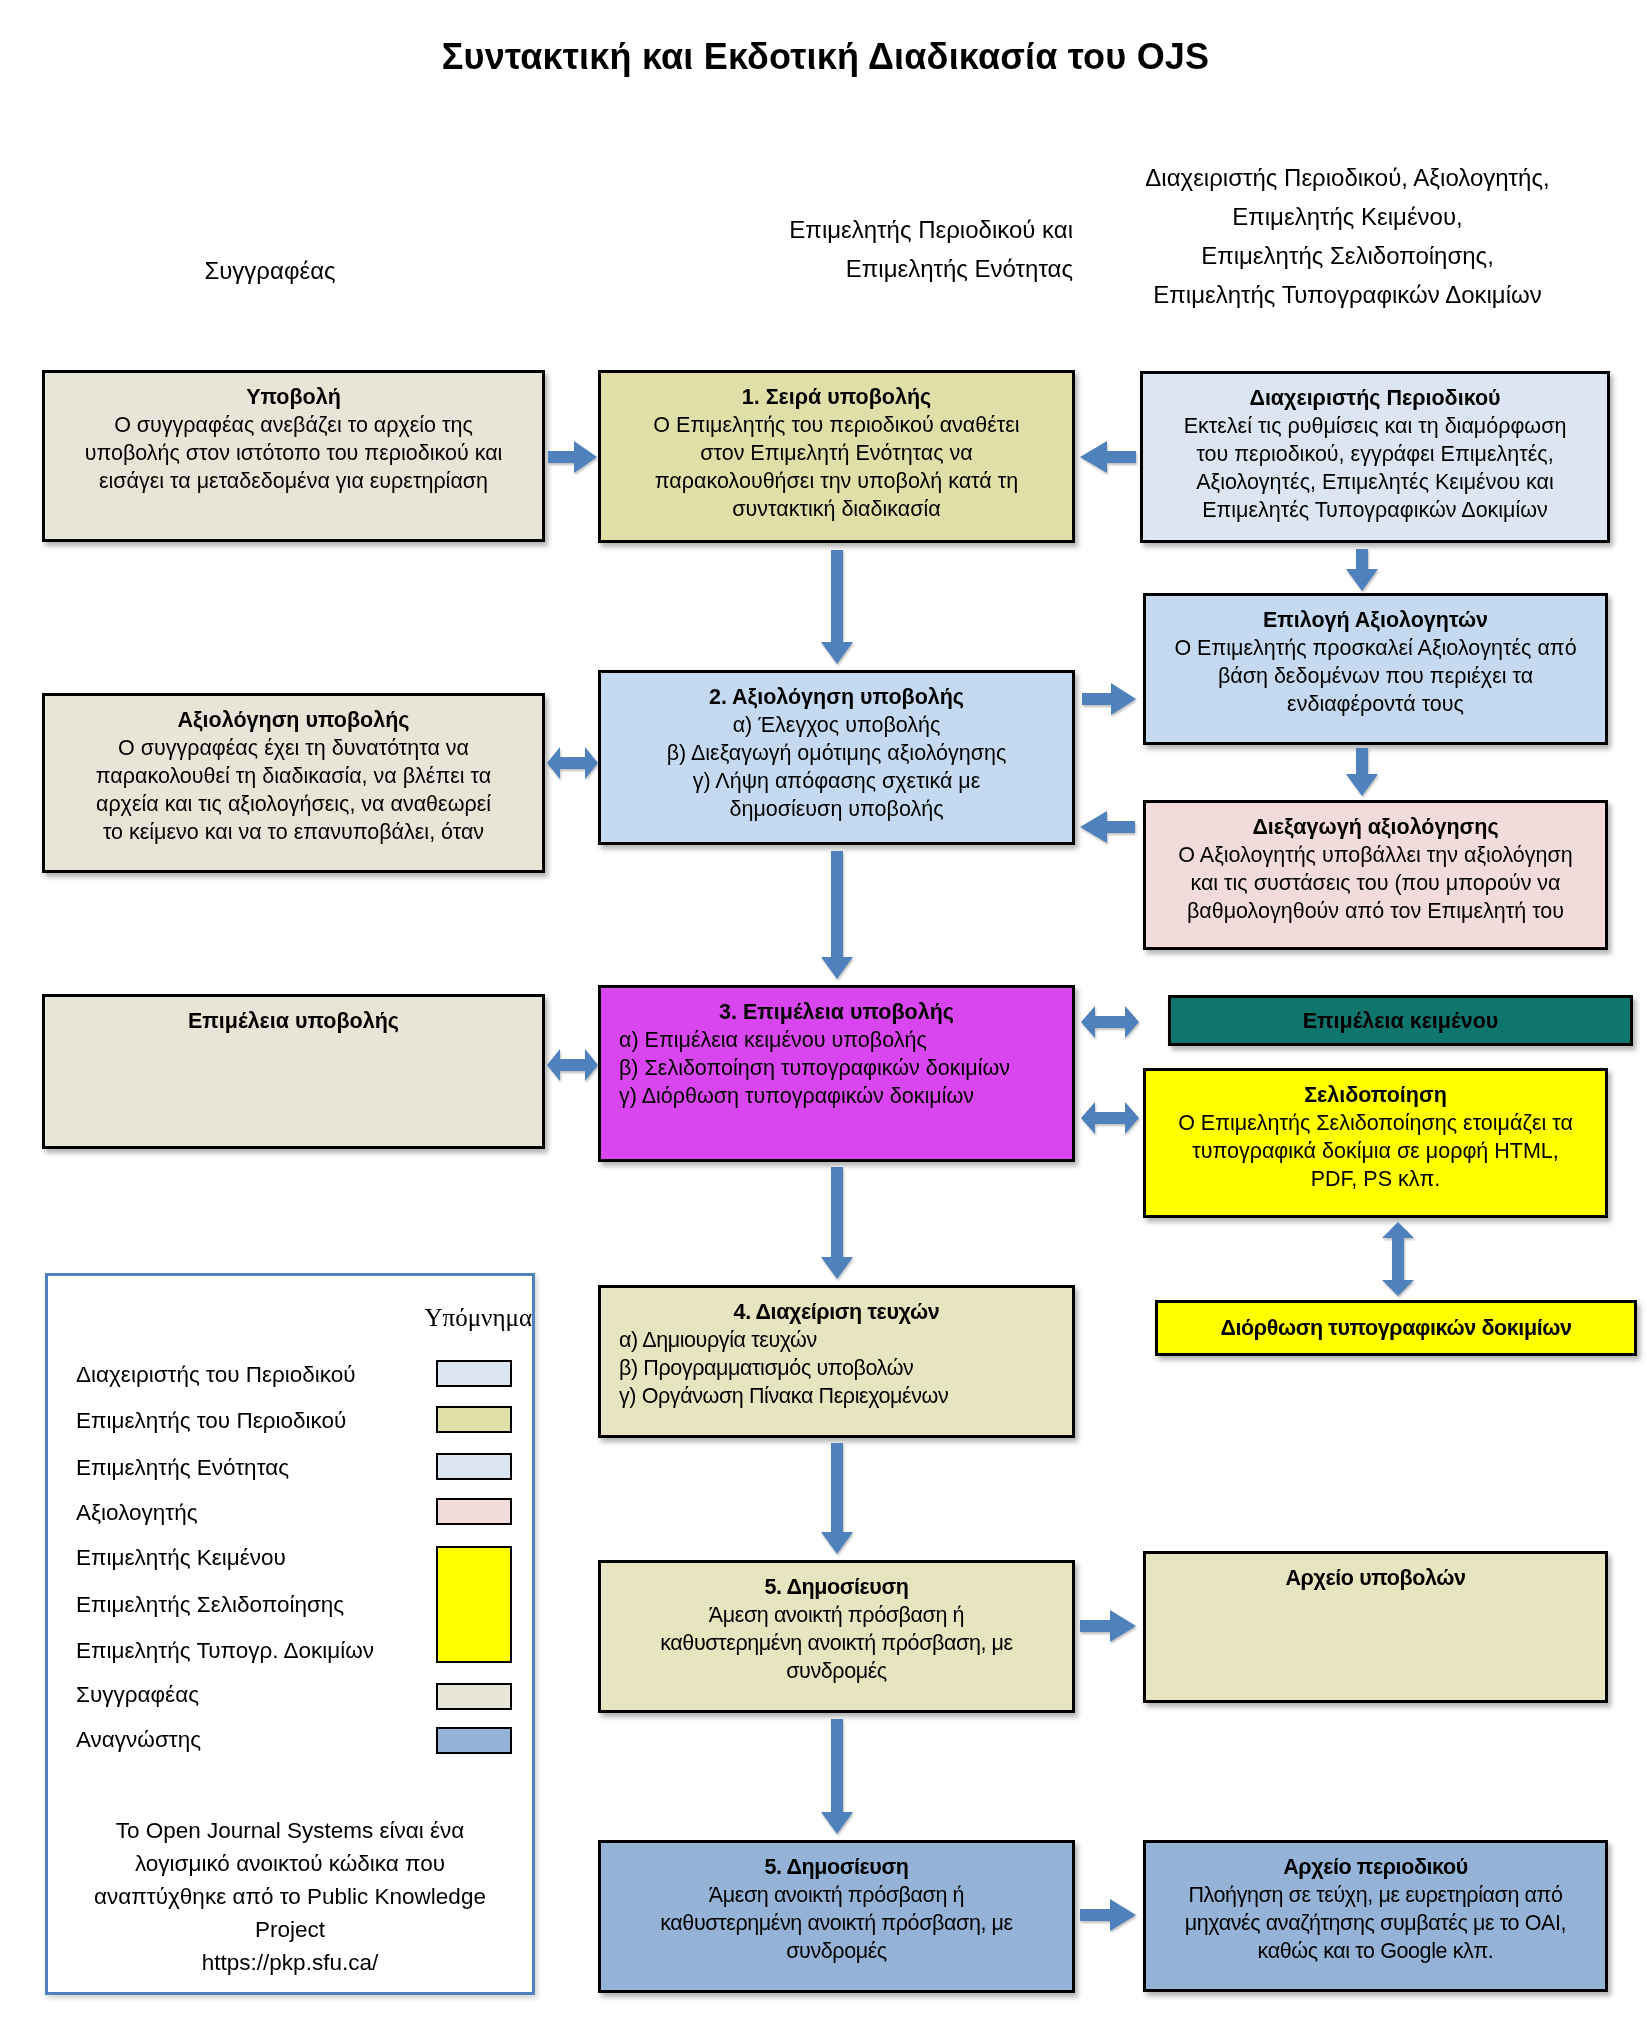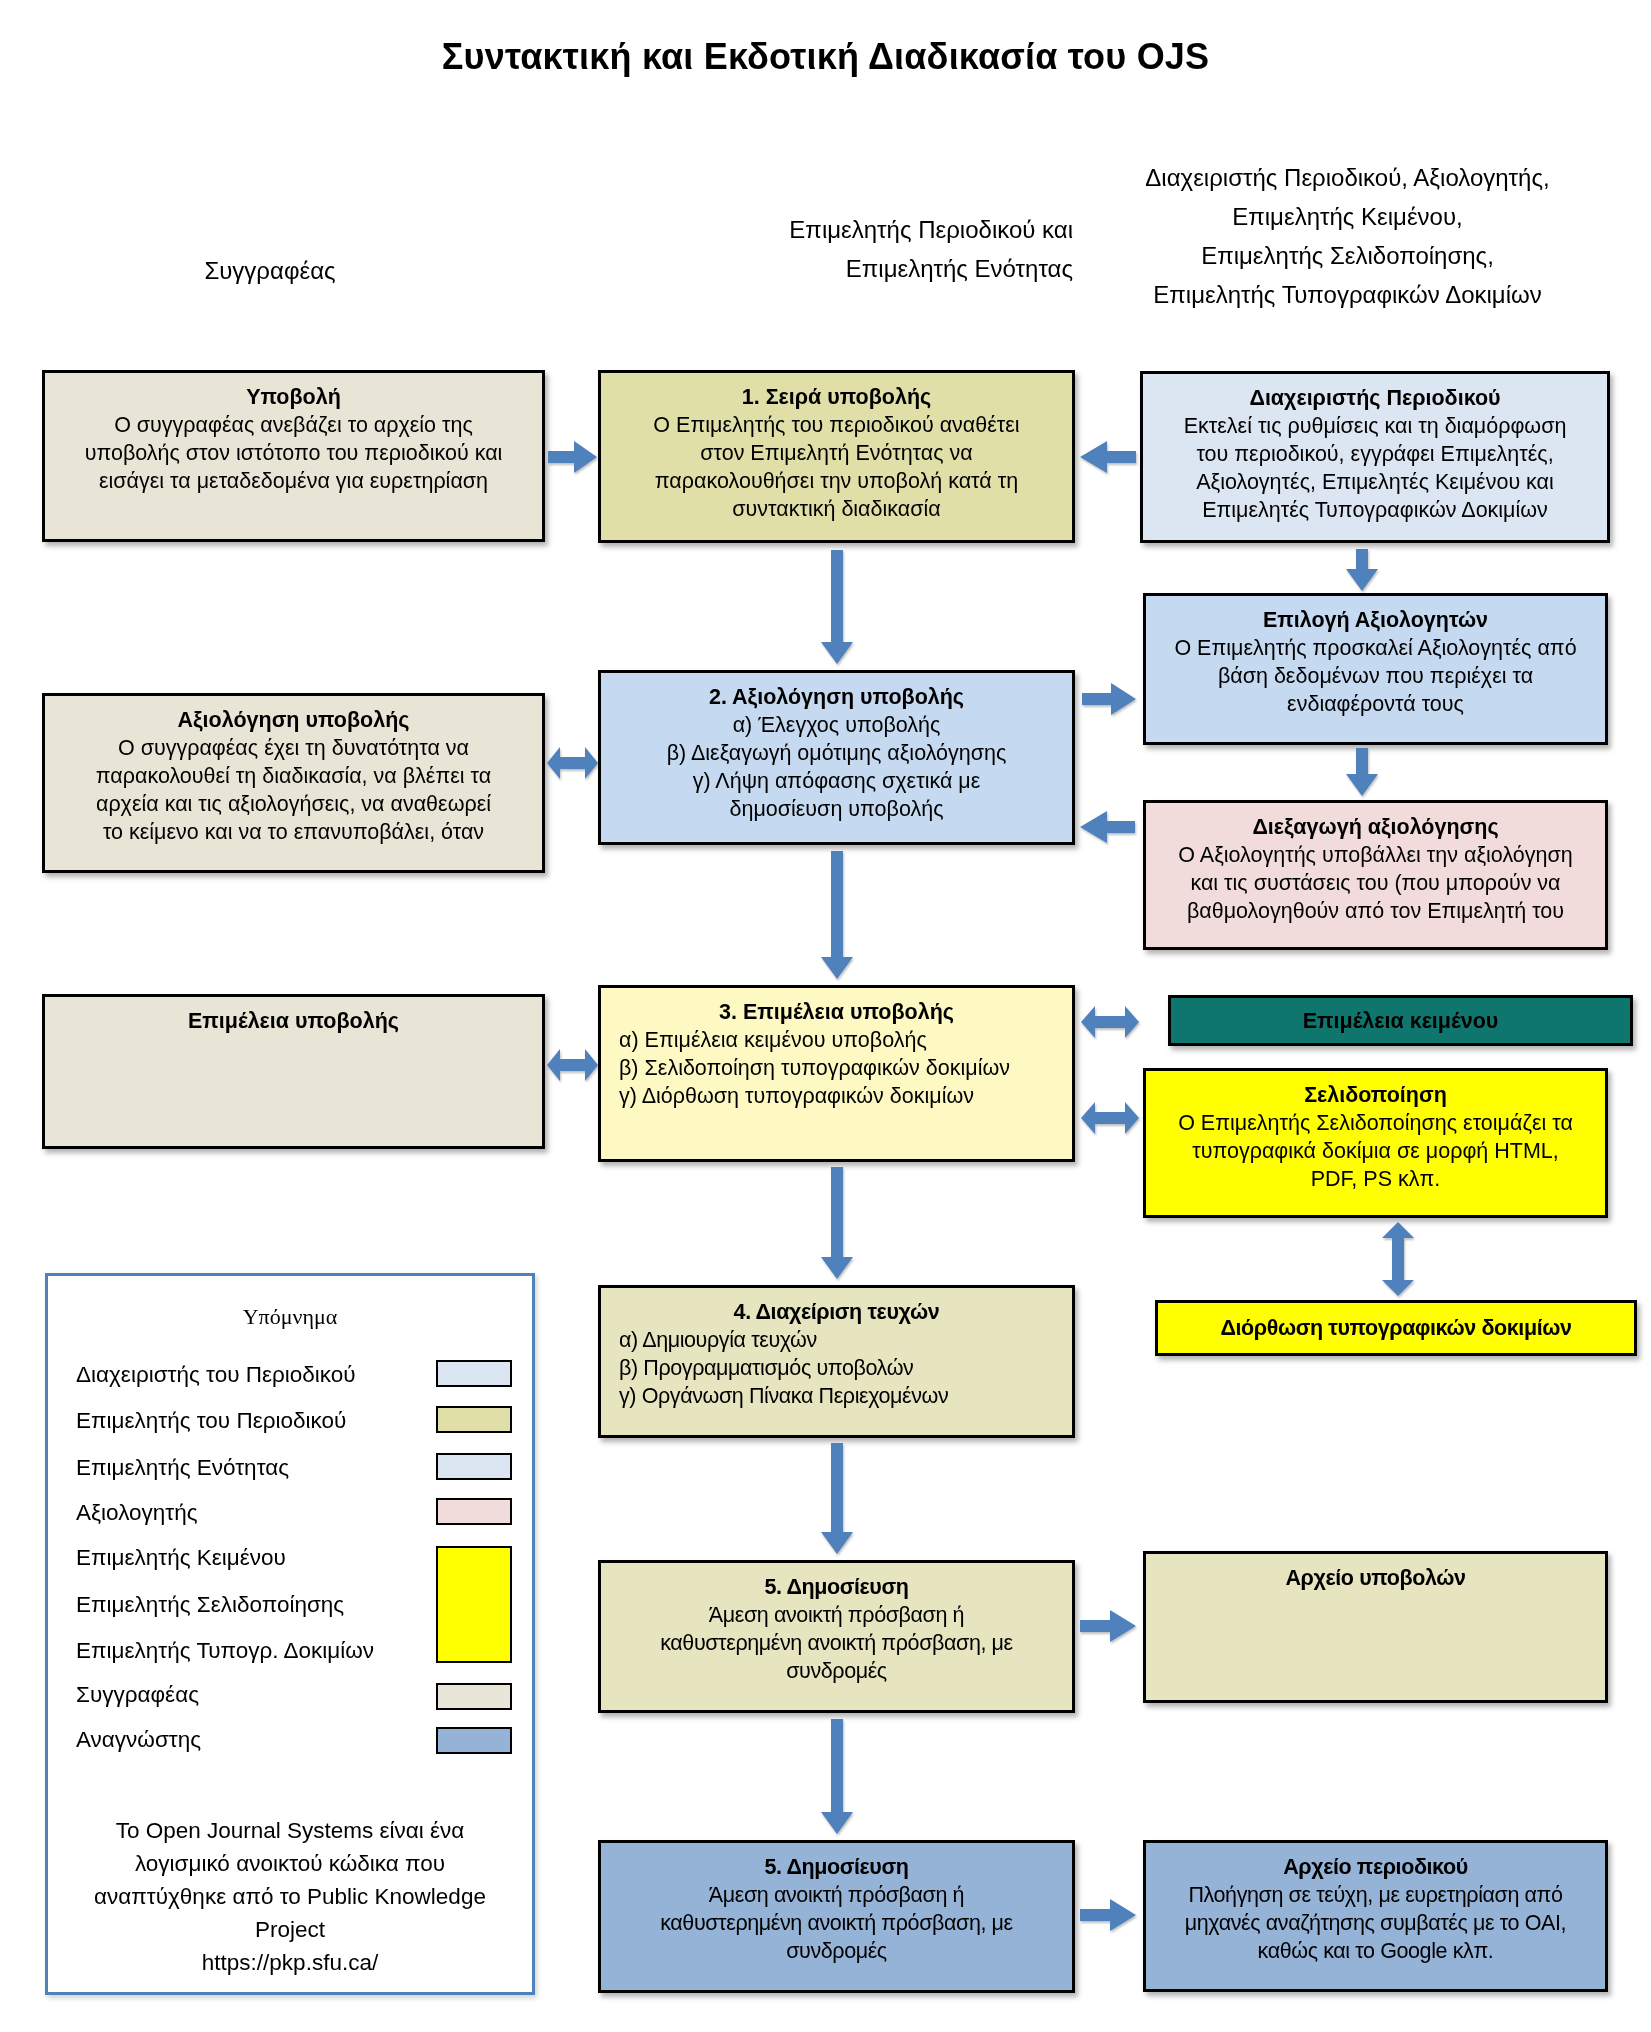--- a/index.html
+++ b/index.html
@@ -13,22 +13,22 @@
   .box-title{font-weight:bold;font-size:21.5px;line-height:28px;white-space:pre-line;}
   .box-body{font-size:21.5px;line-height:28px;white-space:pre-line;}
   .left-align .box-body{text-align:left;padding-left:4px;}
   .single{display:flex;align-items:center;justify-content:center;padding:0;}
   .single .box-title{width:100%;}
   .narrow .box-title,.narrow .box-body{letter-spacing:-0.4px;}
   .arrow{position:absolute;}
   .arrow svg{display:block;filter:drop-shadow(1px 2px 1px rgba(0,0,0,.25));}
   #legend{position:absolute;left:45px;top:1273px;width:490px;height:722px;background:#fff;
           border:3px solid #4F81BD;box-sizing:border-box;box-shadow:2px 3px 5px rgba(0,0,0,.18);}
-  .legend-title{position:absolute;top:28px;left:0;right:0;text-align:center;
-                font-family:"Liberation Serif",serif;font-size:22px;}
+  .legend-title{position:absolute;top:28px;left:0;right:0;text-align:right;
+                font-family:"Liberation Serif",serif;font-size:25px;}
   .legend-label{position:absolute;left:28px;height:46px;line-height:46px;
                 font-size:22.5px;white-space:nowrap;}
   .legend-swatch{position:absolute;left:388px;width:76px;height:27px;
                  border:2.5px solid #000;box-sizing:border-box;}
   .legend-footer{position:absolute;top:538px;left:0;right:0;text-align:center;
                  font-size:22.5px;line-height:33px;white-space:pre-line;}
 </style>
 </head>
 <body>
 
@@ -88,21 +88,21 @@
   <div class="box" style="left: 1143px; top: 800px; width: 465px; height: 150px; overflow: hidden; background-color: rgb(242, 220, 219);">
     <div class="box-title">Διεξαγωγή αξιολόγησης</div>
     <div class="box-body">Ο Αξιολογητής υποβάλλει την αξιολόγηση
 και τις συστάσεις του (που μπορούν να
 βαθμολογηθούν από τον Επιμελητή του</div>
   </div>
 
   <div class="box" style="left: 42px; top: 994px; width: 503px; height: 155px; background-color: rgb(233, 229, 214);">
     <div class="box-title">Επιμέλεια υποβολής</div>
   </div>
-  <div class="box left-align" style="left: 598px; top: 985px; width: 477px; height: 177px; background-color: #fef9c3;">
+  <div class="box left-align" style="left: 598px; top: 985px; width: 477px; height: 177px; background-color: #d946ef;">
     <div class="box-title">3. Επιμέλεια υποβολής</div>
     <div class="box-body">α) Επιμέλεια κειμένου υποβολής
 β) Σελιδοποίηση τυπογραφικών δοκιμίων
 γ) Διόρθωση τυπογραφικών δοκιμίων</div>
   </div>
   <div class="box single" style="left: 1168px; top: 995px; width: 465px; height: 51px; background-color: #0f766e;">
     <div class="box-title">Επιμέλεια κειμένου</div>
   </div>
   <div class="box" style="left: 1143px; top: 1068px; width: 465px; height: 150px; background-color: rgb(255, 255, 0);">
     <div class="box-title">Σελιδοποίηση</div>

